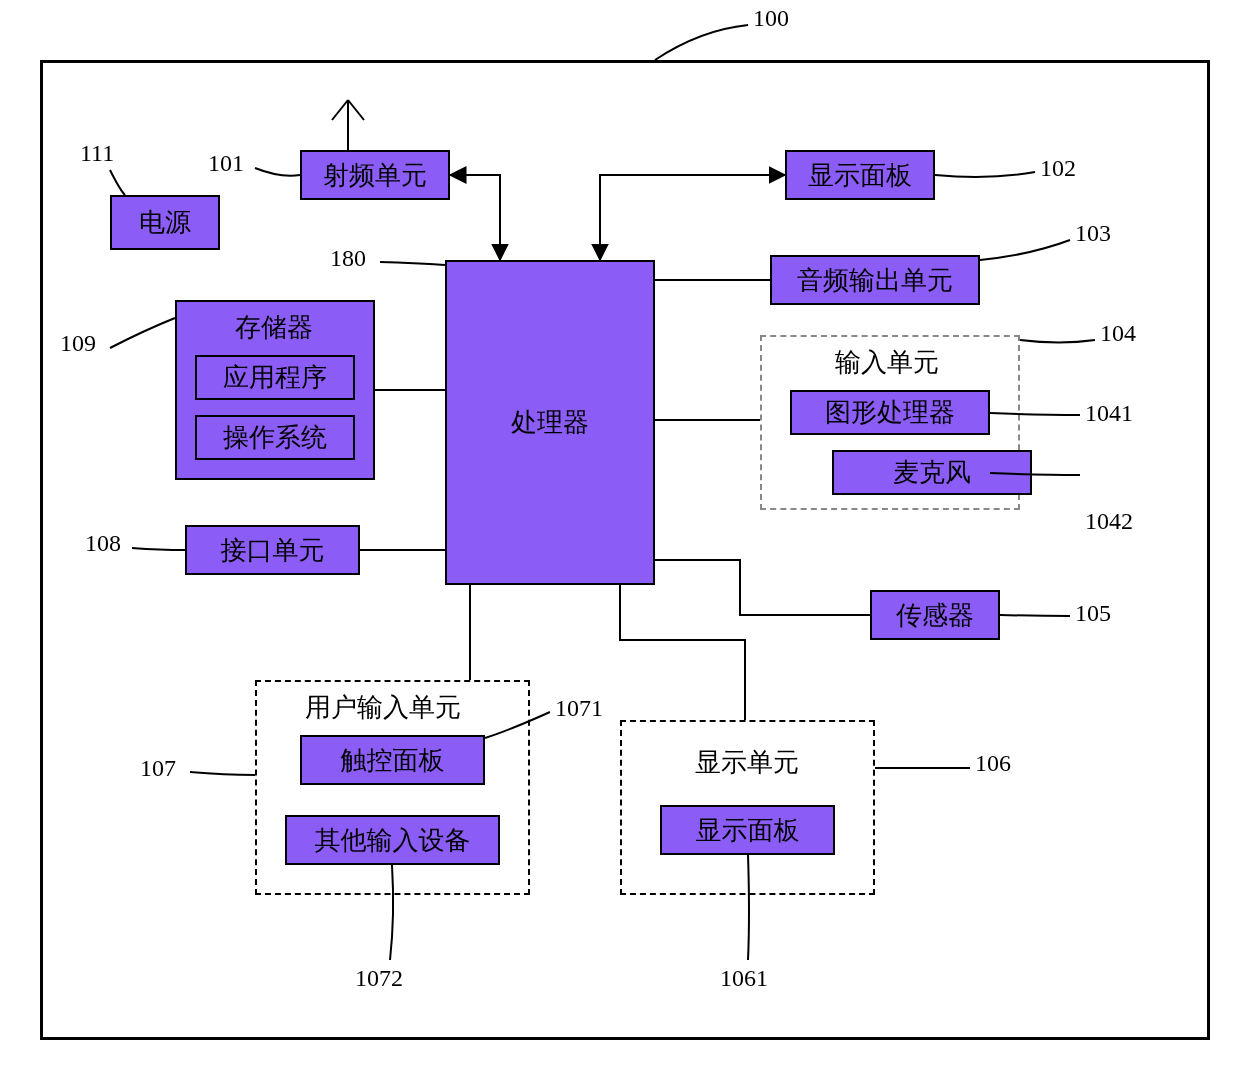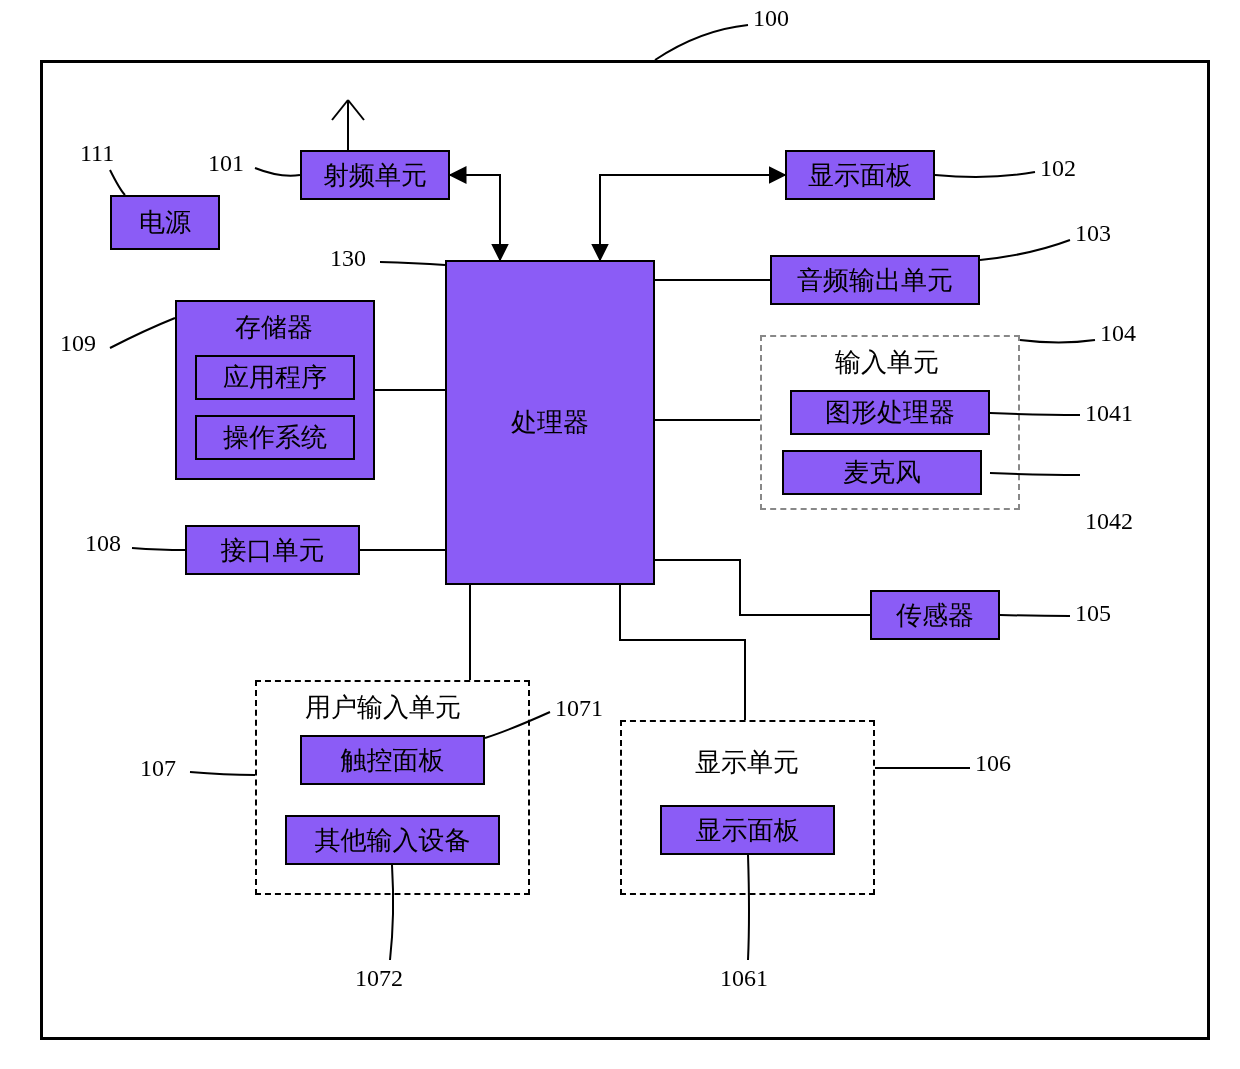--- a/index.html
+++ b/index.html
@@ -75,21 +75,21 @@
     <span>音频输出单元</span>
   </div>
 
   <div class="dotted-box" style="left:760px; top:335px; width:260px; height:175px;"></div>
   <div class="label title-label" style="left:835px; top:345px;">输入单元</div>
 
   <div class="box" style="left:790px; top:390px; width:200px; height:45px;">
     <span>图形处理器</span>
   </div>
 
-  <div class="box" style="left:782px; top:450px; width:200px; height:45px;">
+  <div class="box" style="left:832px; top:450px; width:200px; height:45px;">
     <span>麦克风</span>
   </div>
 
   <div class="box" style="left:870px; top:590px; width:130px; height:50px;">
     <span>传感器</span>
   </div>
 
   <div class="dashed-box" style="left:620px; top:720px; width:255px; height:175px;"></div>
   <div class="label title-label" style="left:695px; top:745px;">显示单元</div>
 
@@ -135,21 +135,21 @@
   <div class="label" style="left:1085px; top:400px;">1041</div>
   <div class="label" style="left:1085px; top:460px;margin-top:48px;">1042</div>
   <div class="label" style="left:1075px; top:600px;">105</div>
   <div class="label" style="left:975px; top:750px;">106</div>
   <div class="label" style="left:720px; top:965px;">1061</div>
   <div class="label" style="left:140px; top:755px;">107</div>
   <div class="label" style="left:555px; top:695px;">1071</div>
   <div class="label" style="left:355px; top:965px;">1072</div>
   <div class="label" style="left:85px; top:530px;">108</div>
   <div class="label" style="left:60px; top:330px;">109</div>
-  <div class="label" style="left:330px; top:245px;">130</div>
+  <div class="label" style="left:330px; top:245px;">180</div>
   <div class="label" style="left:80px; top:140px;">111</div>
 
   <svg class="overlay" viewBox="0 0 1240 1069">
     <defs>
       <marker id="arrow" viewBox="0 0 12 12" refX="11" refY="6" markerWidth="9" markerHeight="9" orient="auto-start-reverse">
         <path d="M0,0 L12,6 L0,12 z" fill="#000"></path>
       </marker>
     </defs>
 
     <g stroke="#000" stroke-width="2" fill="none">

